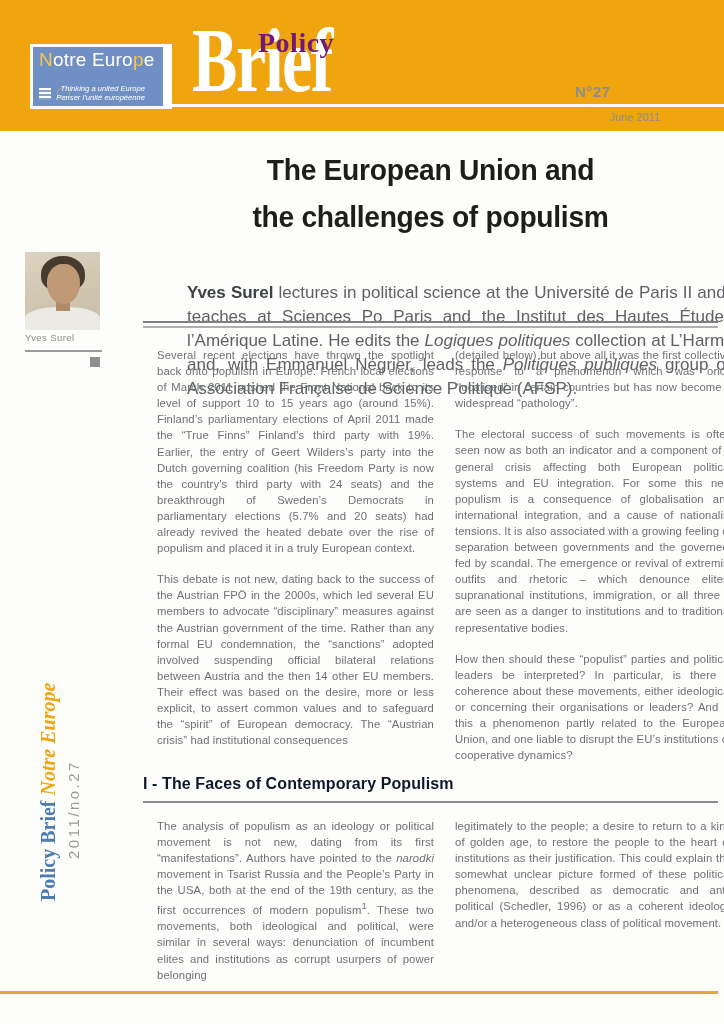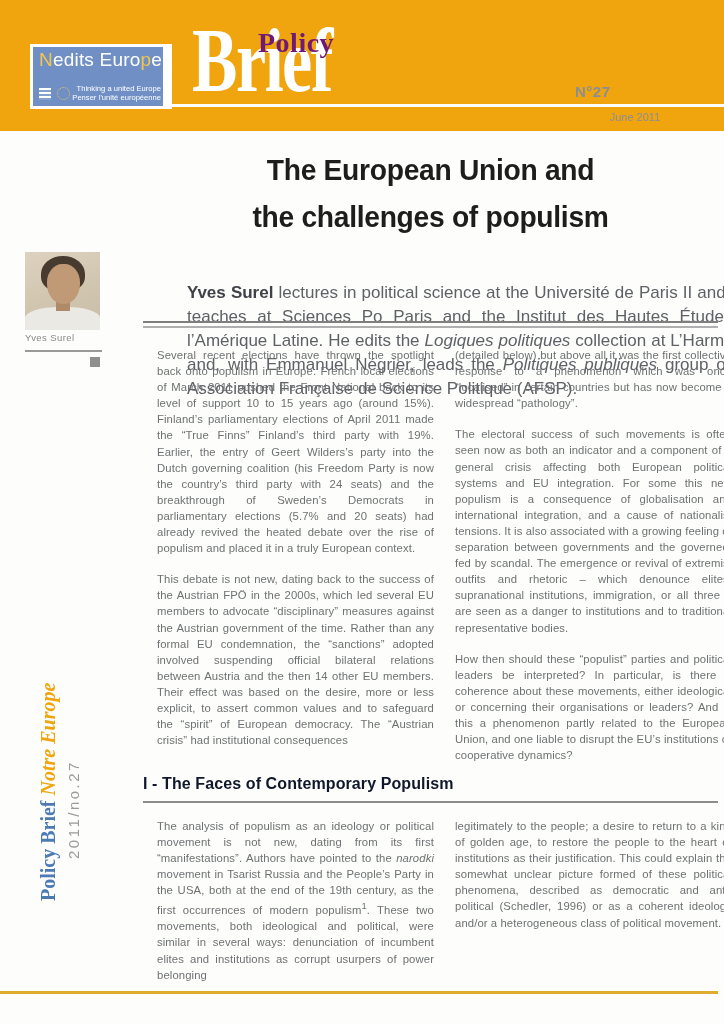--- a/index.html
+++ b/index.html
@@ -13,22 +13,22 @@
   .header { position:absolute; left:0; top:0; width:724px; height:131px; background:#F0A40D; }
   .header-line { position:absolute; left:163px; top:104px; right:0; height:3px; background:#ffffff; }
 
   .logo-box {
     position:absolute; left:30px; top:44px; width:130px; height:59px;
     background:#7090C5; border:3px solid #fff; border-right:9px solid #fff;
   }
   .logo-title { padding:2px 5px 0 6px; font-size:19px; letter-spacing:0.2px; color:#fff; white-space:nowrap; }
   .logo-title .gold { color:#F3C64B; }
   .logo-tagline {
-    position:absolute; right:2px; bottom:4px; text-align:right;
-    font-size:7.6px; line-height:9px; color:#fff;
+    position:absolute; right:18px; bottom:4px; text-align:right;
+    font-style:italic; font-size:7.6px; line-height:9px; color:#fff;
   }
   .icon-doc {
     position:absolute; left:6px; bottom:6px; width:12px; height:12px;
     background:repeating-linear-gradient(to bottom,#ffffff 0 2px, rgba(255,255,255,0.15) 2px 4px);
   }
   .icon-stars {
     position:absolute; left:24px; bottom:6px; width:11px; height:11px;
     border:1px dotted #F3C64B; border-radius:50%;
   }
 
@@ -117,21 +117,21 @@
 </style>
 </head>
 <body>
 
 <div class="page">
 
   <div class="header">
     <div class="header-line"></div>
 
     <div class="logo-box">
-      <div class="logo-title"><span class="gold">N</span><span>edits Euro</span><span class="gold">p</span><span>e</span></div>
+      <div class="logo-title"><span class="gold">N</span><span>otre Euro</span><span class="gold">p</span><span>e</span></div>
       <div class="icon-doc"></div>
       <div class="icon-stars"></div>
       <div class="logo-tagline">
         <div>Thinking a united Europe</div>
         <div>Penser l’unité européenne</div>
       </div>
     </div>
 
     <div class="masthead-brief">Brief</div>
     <div class="masthead-policy">Policy</div>

